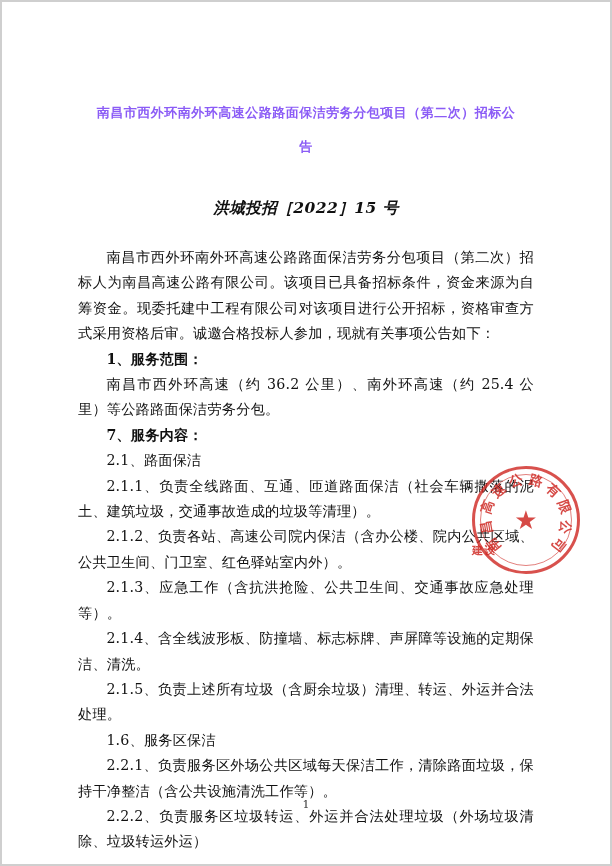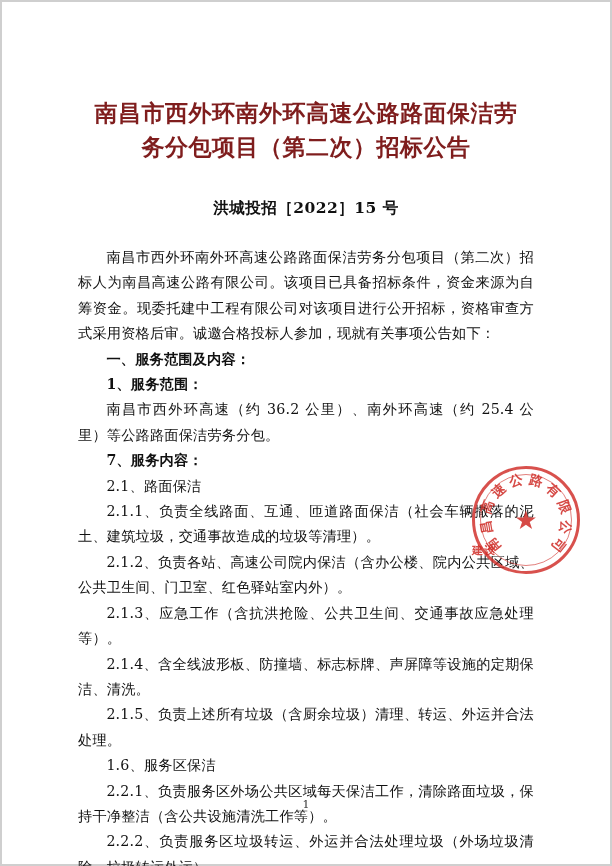--- a/index.html
+++ b/index.html
@@ -21,35 +21,36 @@
     box-sizing: border-box;
     overflow: hidden;
   }
   .content {
     position: absolute;
     left: 78px;
     top: 96px;
     width: 456px;
   }
   .doc-title {
-    font-size: 23px;
+    font-size: 13px;
     font-weight: bold;
     line-height: 34px;
     text-align: center;
     letter-spacing: 0.5px;
-    color: #7f1d1d;
+    color: #8b5cf6;
     margin: 0 14px;
   }
   .doc-number {
     margin-top: 34px;
     text-align: center;
     font-size: 15.5px;
     font-weight: bold;
     letter-spacing: 0.5px;
     color: #101010;
+    font-style: italic;
   }
   .body-text {
     margin-top: 26px;
   }
   p.para {
     margin: 0;
     font-size: 14.2px;
     line-height: 25.4px;
     color: #111111;
     text-align: justify;
@@ -154,21 +155,20 @@
   <div class="edge edge-right"></div>
   <div class="edge edge-top"></div>
   <div class="edge edge-bottom"></div>
 
   <div class="content">
     <h1 class="doc-title">南昌市西外环南外环高速公路路面保洁劳务分包项目（第二次）招标公告</h1>
     <div class="doc-number">洪城投招［2022］15 号</div>
 
     <div class="body-text">
       <p class="para indent2">南昌市西外环南外环高速公路路面保洁劳务分包项目（第二次）招标人为南昌高速公路有限公司。该项目已具备招标条件，资金来源为自筹资金。现委托建中工程有限公司对该项目进行公开招标，资格审查方式采用资格后审。诚邀合格投标人参加，现就有关事项公告如下：</p>
-      <p class="para indent2 bold">一、服务范围及内容：</p>
       <p class="para indent2 bold">1、服务范围：</p>
       <p class="para indent2">南昌市西外环高速（约 36.2 公里）、南外环高速（约 25.4 公里）等公路路面保洁劳务分包。</p>
       <p class="para indent2 bold">7、服务内容：</p>
       <p class="para indent2">2.1、路面保洁</p>
       <p class="para indent2">2.1.1、负责全线路面、互通、匝道路面保洁（社会车辆撒落的泥土、建筑垃圾，交通事故造成的垃圾等清理）。</p>
       <p class="para indent2">2.1.2、负责各站、高速公司院内保洁（含办公楼、院内公共区域、公共卫生间、门卫室、红色驿站室内外）。</p>
       <p class="para indent2">2.1.3、应急工作（含抗洪抢险、公共卫生间、交通事故应急处理等）。</p>
       <p class="para indent2">2.1.4、含全线波形板、防撞墙、标志标牌、声屏障等设施的定期保洁、清洗。</p>
       <p class="para indent2">2.1.5、负责上述所有垃圾（含厨余垃圾）清理、转运、外运并合法处理。</p>
       <p class="para indent2">1.6、服务区保洁</p>

